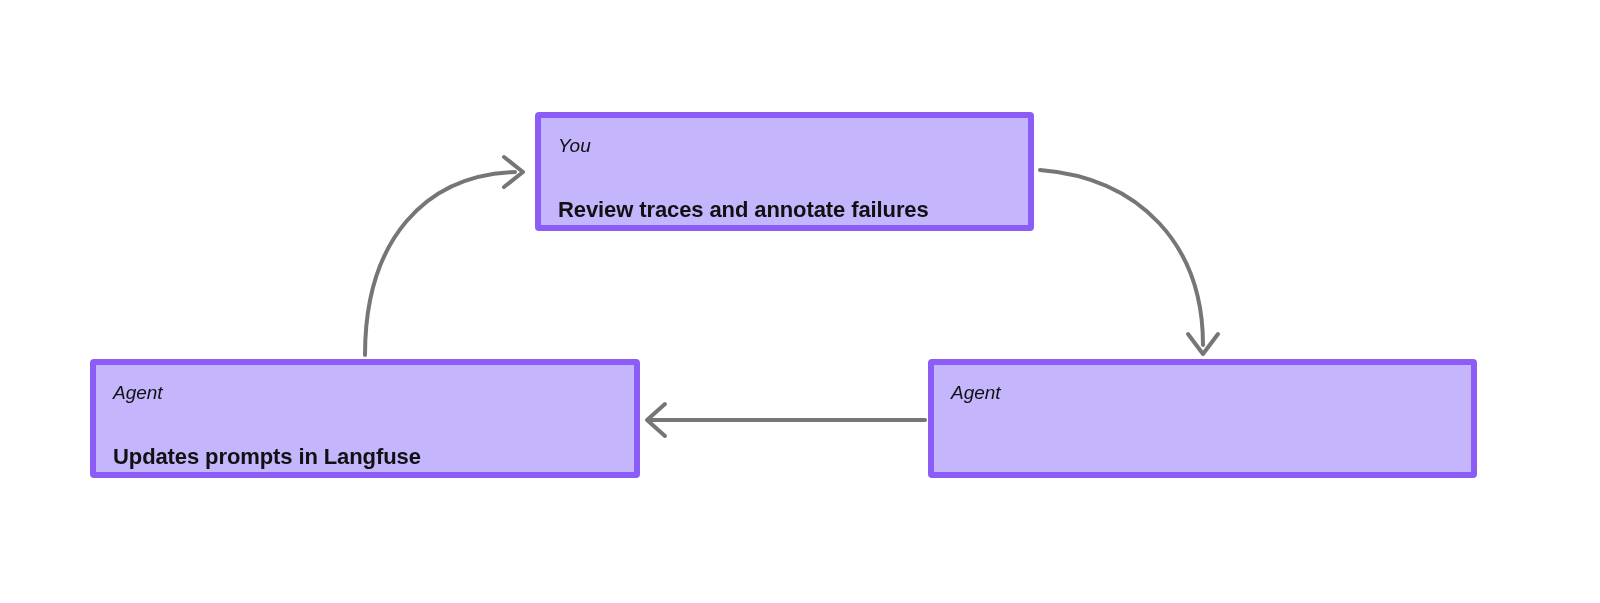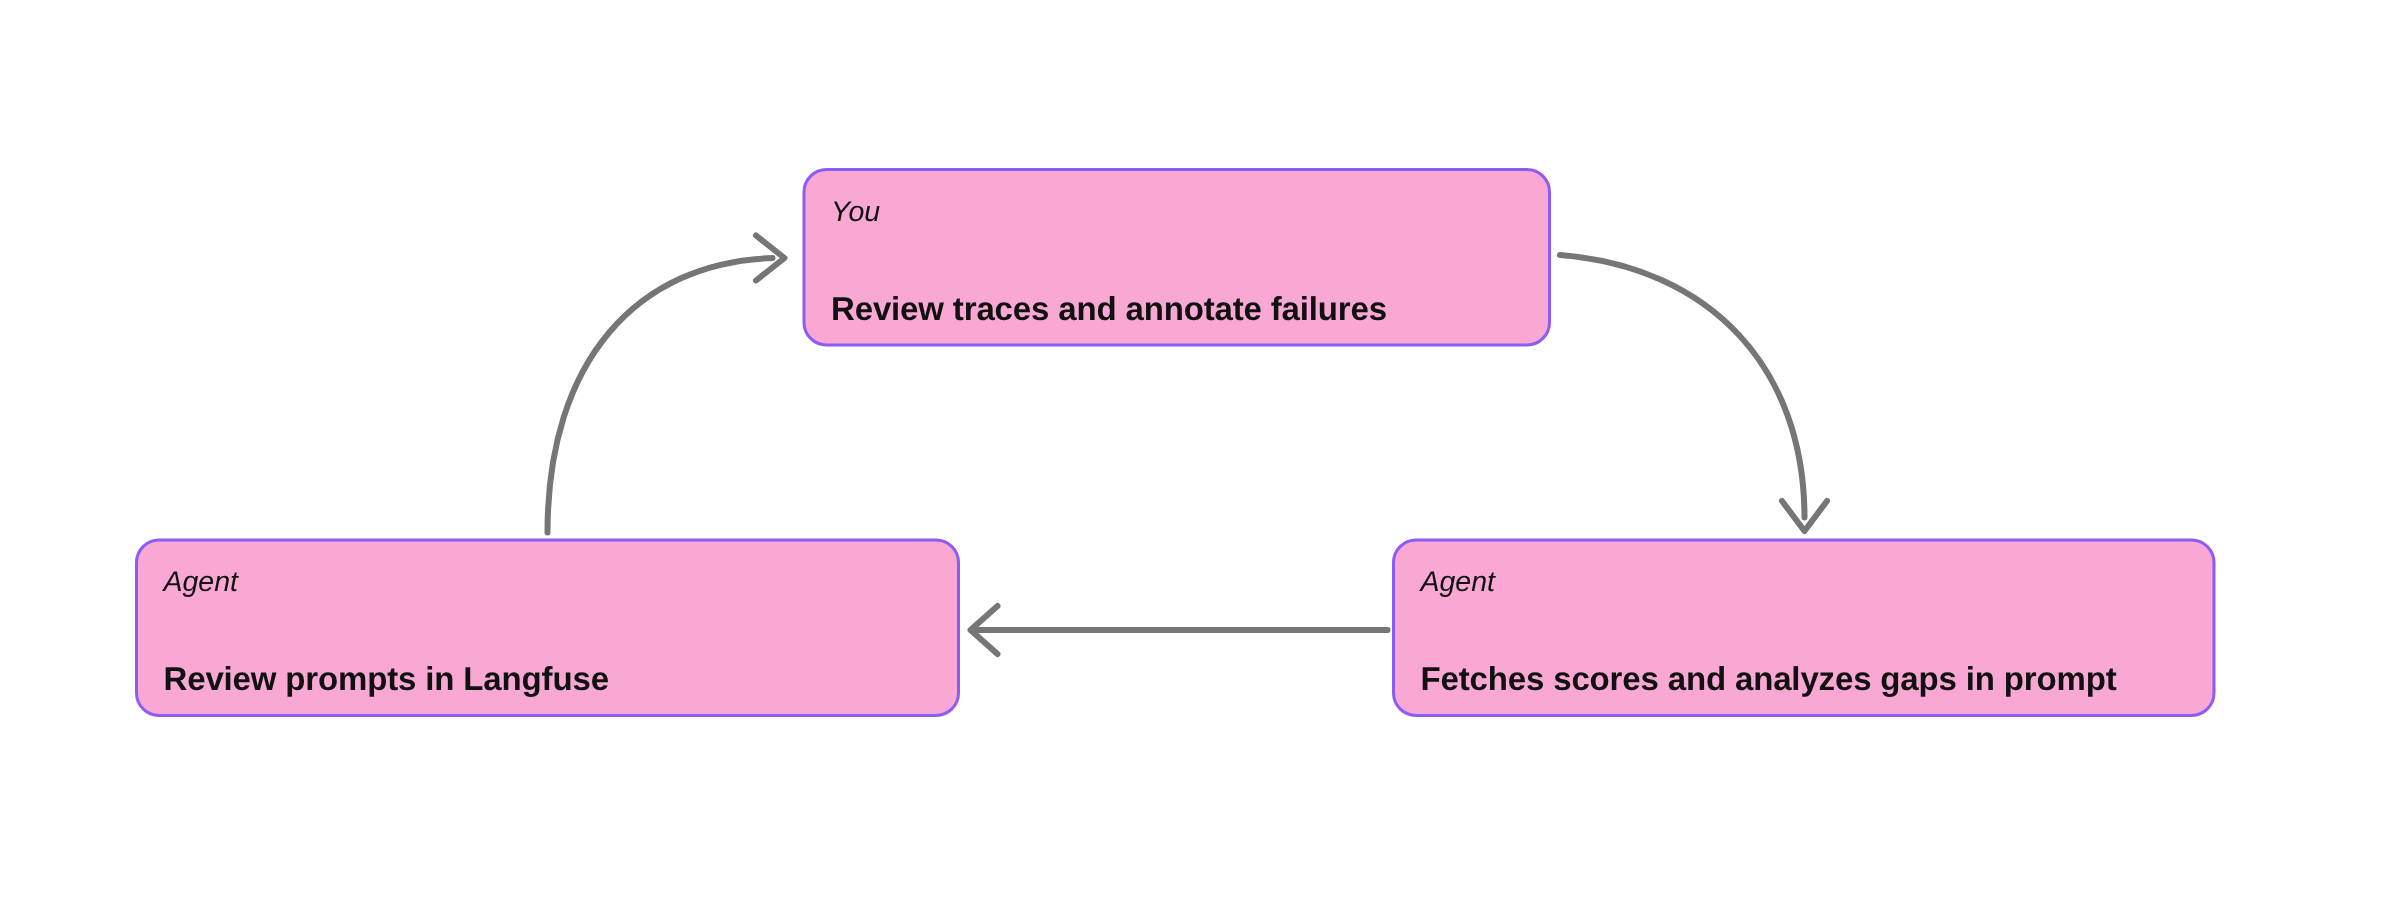--- a/index.html
+++ b/index.html
@@ -19,23 +19,23 @@
     position: absolute;
     left: 0;
     top: 0;
     width: 1600px;
     height: 603px;
     pointer-events: none;
   }
   .node {
     position: absolute;
     box-sizing: border-box;
-    background: #f9a8d4;
-    border: 2px solid #8b5cf6;
-    border-radius: 16px;
+    background: #c4b5fd;
+    border: 6px solid #8b5cf6;
+    border-radius: 4px;
     padding: 0;
   }
   .node-role {
     position: absolute;
     left: 17px;
     top: 17px;
     font-style: italic;
     font-weight: 400;
     font-size: 19px;
     line-height: 22px;
@@ -96,21 +96,20 @@
     </g>
   </svg>
 
   <div class="node" id="node-you">
     <div class="node-role">You</div>
     <div class="node-action">Review traces and annotate failures</div>
   </div>
 
   <div class="node" id="node-update">
     <div class="node-role">Agent</div>
-    <div class="node-action">Review prompts in Langfuse</div>
+    <div class="node-action">Updates prompts in Langfuse</div>
   </div>
 
   <div class="node" id="node-fetch">
     <div class="node-role">Agent</div>
-    <div class="node-action">Fetches scores and analyzes gaps in prompt</div>
   </div>
 
 </div>
 
 </body></html>

